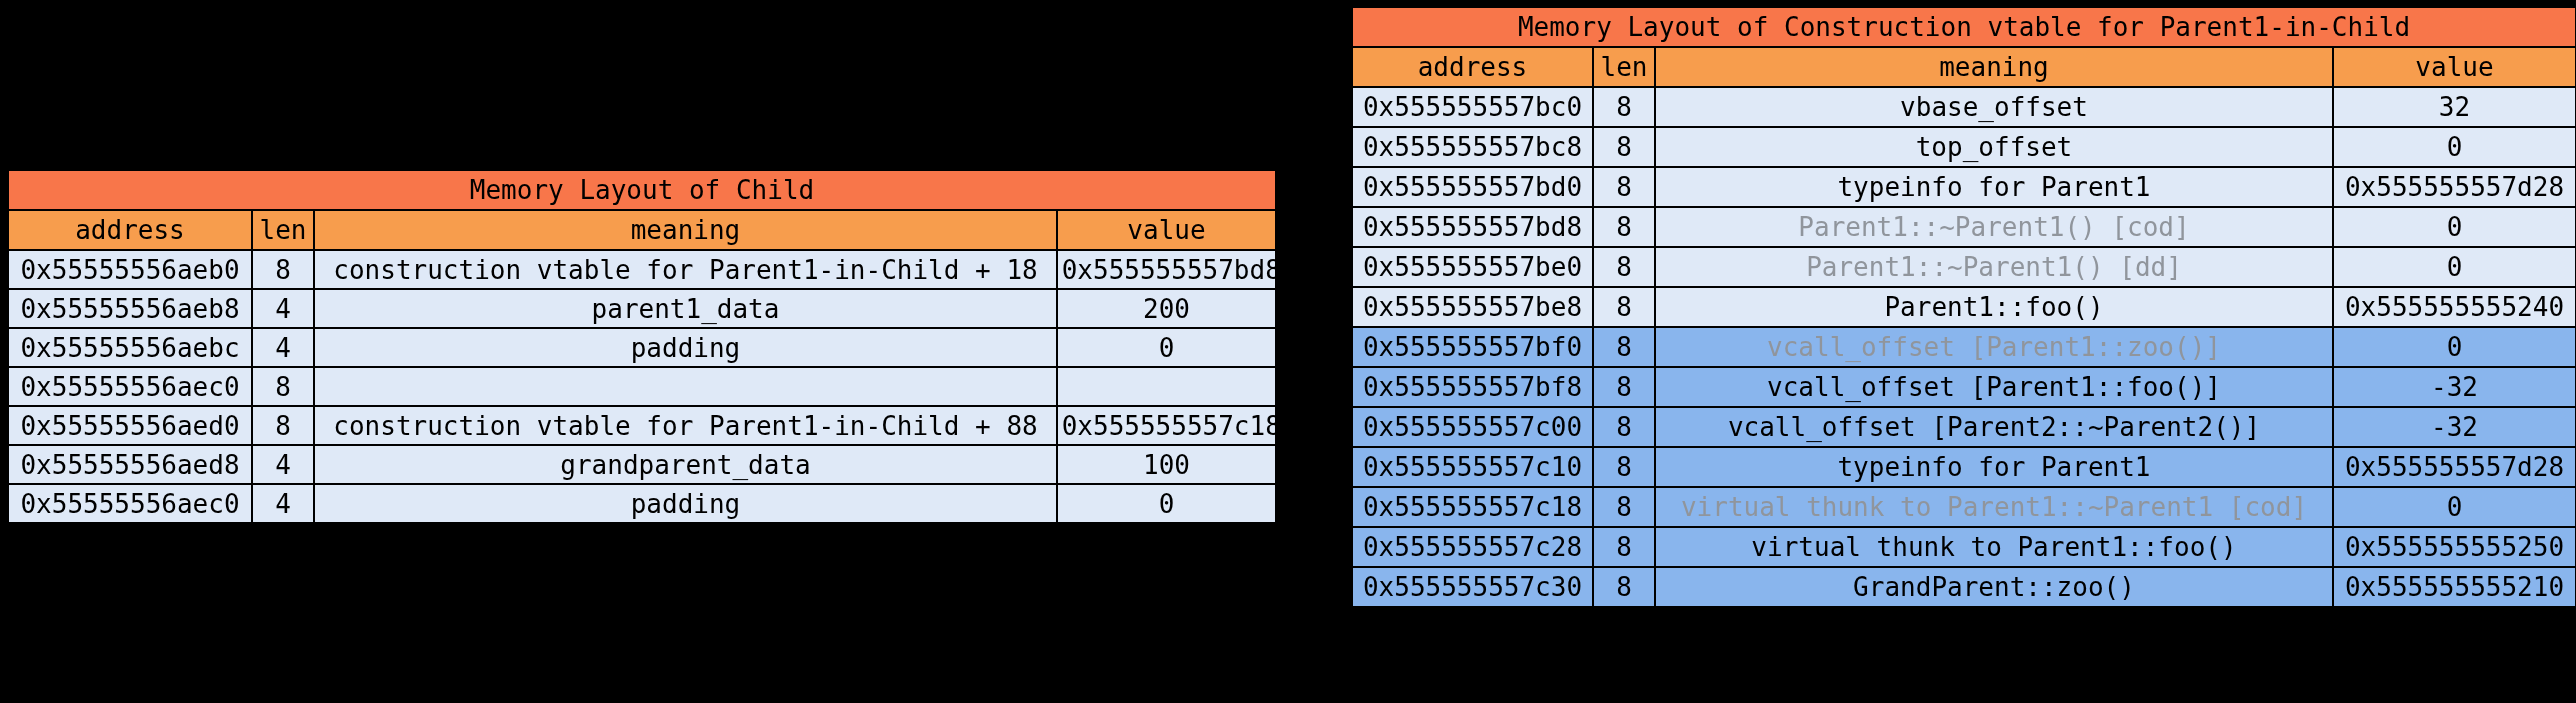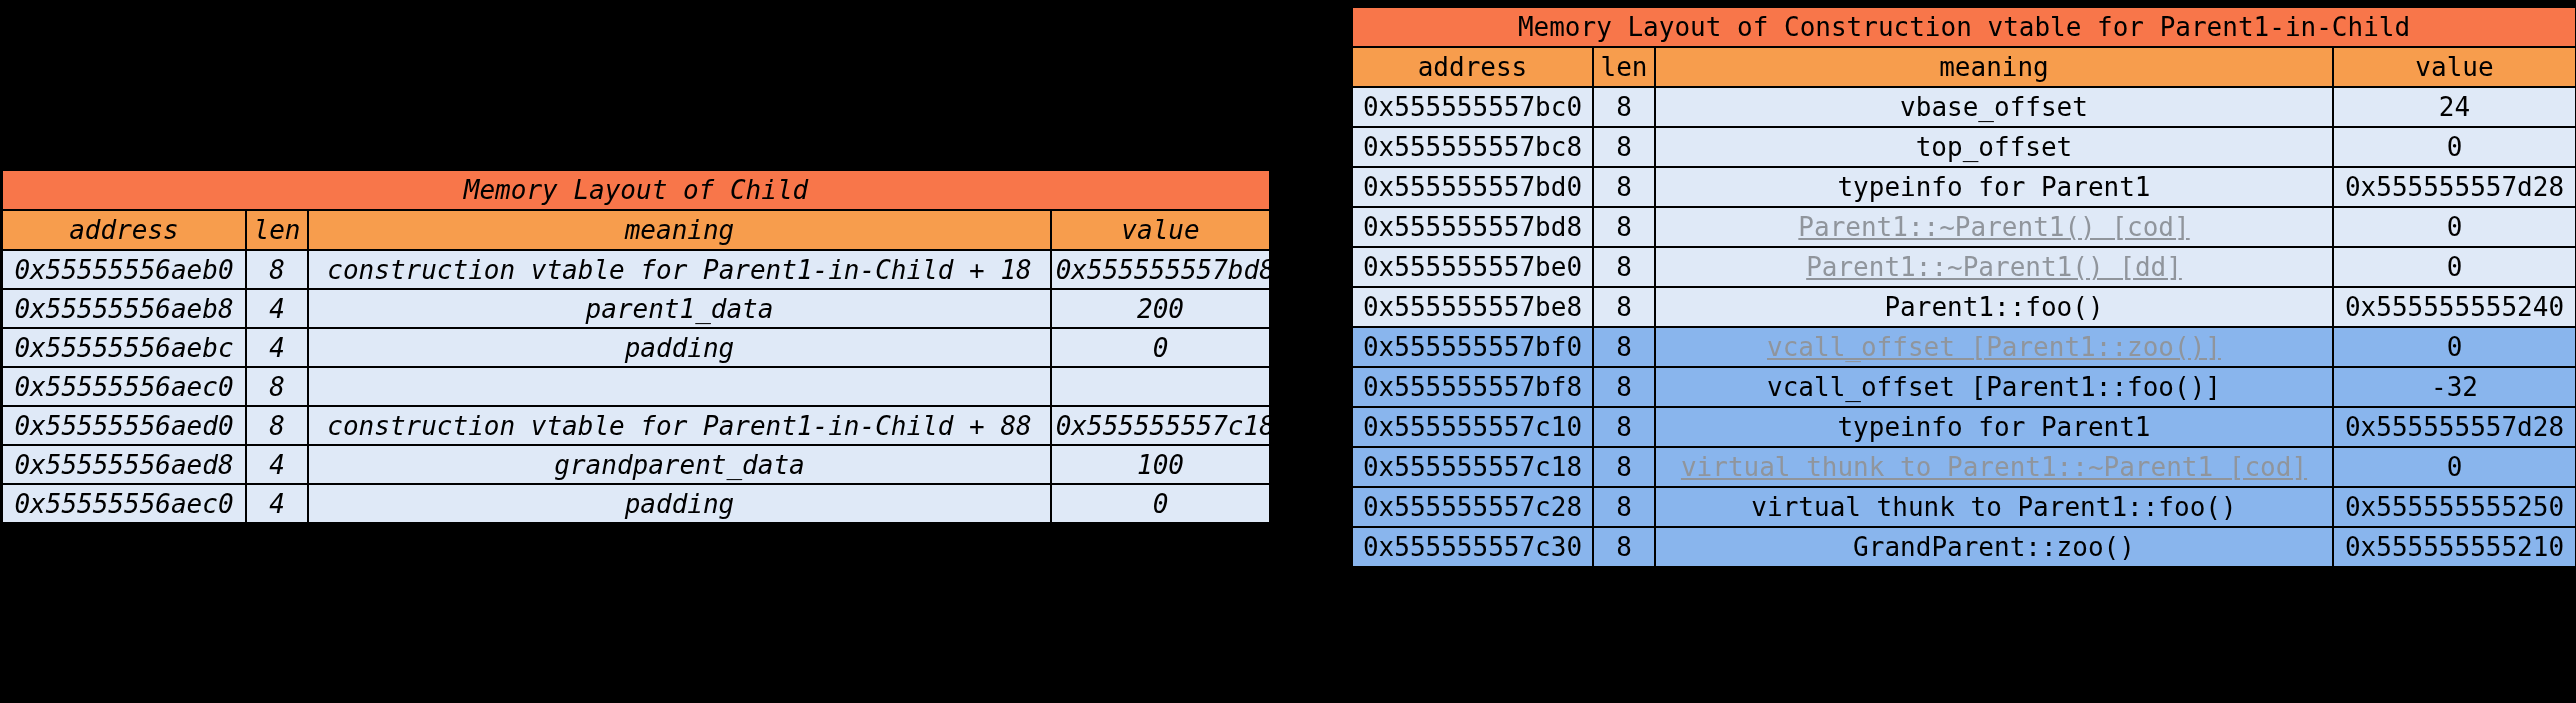--- a/index.html
+++ b/index.html
@@ -32,23 +32,23 @@
     background: #f8764a;
     height: 38px;
     font-size: 26px;
   }
   .header-cell {
     background: #f79d4d;
     height: 38px;
   }
   td.cell { background: #dfe9f7; height: 37px; }
   tr.hl td.cell { background: #89b5ed; }
-  td.muted { color: #90959c; text-decoration: underline; }
+  td.muted { color: #90959c; }
   td.boldval { font-weight: 700; }
-  #left-table  { left: 1px;    top: 169px;  width: 1268px; font-style: italic; }
+  #left-table  { left: 7px;    top: 169px;  width: 1268px; }
   #right-table { left: 1351px; top: 6.2px;   width: 1224px; }
   #left-table td.cell { height: 37px; }
   #right-table td.cell { height: 38px; margin-top: 46px; }
 </style>
 </head>
 <body>
 
 <table class="mem-table" id="left-table">
   <colgroup>
     <col style="width:244px">
@@ -129,21 +129,21 @@
       <th class="header-cell">len</th>
       <th class="header-cell">meaning</th>
       <th class="header-cell">value</th>
     </tr>
   </thead>
   <tbody>
       <tr>
         <td class="cell">0x555555557bc0</td>
         <td class="cell">8</td>
         <td class="cell">vbase_offset</td>
-        <td class="cell boldval">24</td>
+        <td class="cell boldval">32</td>
       </tr>
       <tr>
         <td class="cell">0x555555557bc8</td>
         <td class="cell">8</td>
         <td class="cell">top_offset</td>
         <td class="cell">0</td>
       </tr>
       <tr>
         <td class="cell">0x555555557bd0</td>
         <td class="cell">8</td>
@@ -174,20 +174,26 @@
         <td class="cell muted">vcall_offset [Parent1::zoo()]</td>
         <td class="cell">0</td>
       </tr>
       <tr class="hl">
         <td class="cell">0x555555557bf8</td>
         <td class="cell">8</td>
         <td class="cell">vcall_offset [Parent1::foo()]</td>
         <td class="cell boldval">-32</td>
       </tr>
       <tr class="hl">
+        <td class="cell">0x555555557c00</td>
+        <td class="cell">8</td>
+        <td class="cell">vcall_offset [Parent2::~Parent2()]</td>
+        <td class="cell boldval">-32</td>
+      </tr>
+      <tr class="hl">
         <td class="cell">0x555555557c10</td>
         <td class="cell">8</td>
         <td class="cell">typeinfo for Parent1</td>
         <td class="cell">0x555555557d28</td>
       </tr>
       <tr class="hl">
         <td class="cell">0x555555557c18</td>
         <td class="cell">8</td>
         <td class="cell muted">virtual thunk to Parent1::~Parent1 [cod]</td>
         <td class="cell boldval">0</td>

